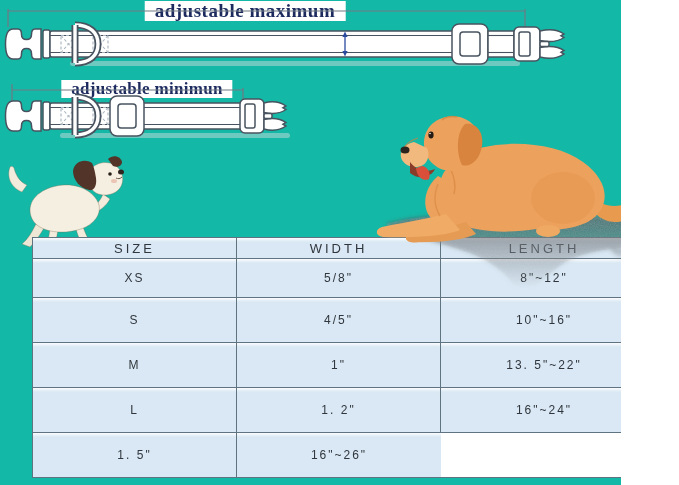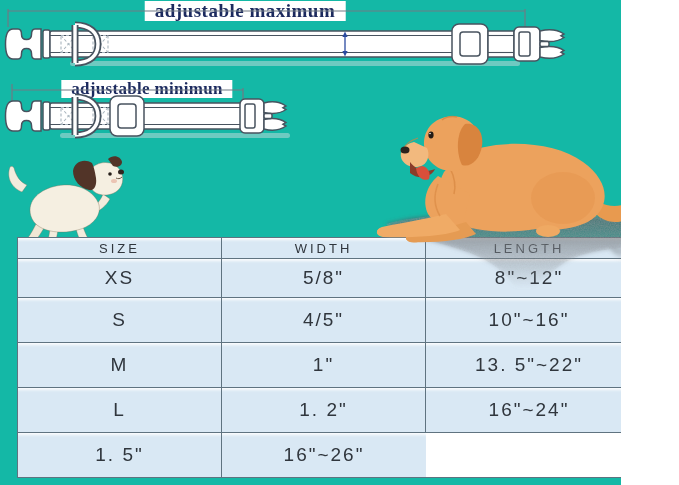--- a/index.html
+++ b/index.html
@@ -13,28 +13,28 @@
     font-family:"Liberation Serif",serif;font-weight:bold;color:#1c2a5e;
   }
   .label-max{left:245px;top:1px;transform:translateX(-50%);font-size:19px;line-height:20px;letter-spacing:.5px;}
   .label-min{left:147px;top:80px;transform:translateX(-50%);font-size:17px;line-height:18px;letter-spacing:.3px;}
   .width-label{
     position:absolute;left:350px;top:37px;font-size:13px;line-height:14px;
     color:#3d434b;background:transparent;
   }
   
   .size-table{
-    position:absolute;left:17px;top:237px;width:614px;z-index:2;
+    position:absolute;left:32px;top:237px;width:614px;z-index:2;
     border:1.3px solid #5f7380;background:#fff;
   }
   .t-row{display:grid;grid-template-columns:204px 204px 1fr;}
   .t-row + .t-row{border-top:1.3px solid #5f7380;}
   .t-cell{
     background:#d9e8f4;display:flex;align-items:center;justify-content:center;
-    color:#30363d;font-size:19px;letter-spacing:2px;
+    color:#30363d;font-size:12px;letter-spacing:2px;
     box-shadow:inset 0 4px 3px -2px rgba(255,255,255,0.9);
     border-right:1.3px solid #5f7380;
   }
   .t-cell:last-child{border-right:none;}
   .t-head .t-cell{font-size:13px;letter-spacing:3px;}
   .h-head{height:20px;}
   .h-r1{height:38px;}
   .h-r{height:44px;}
   .puppy-layer{z-index:1;}
   .dog-layer{z-index:3;pointer-events:none;}

